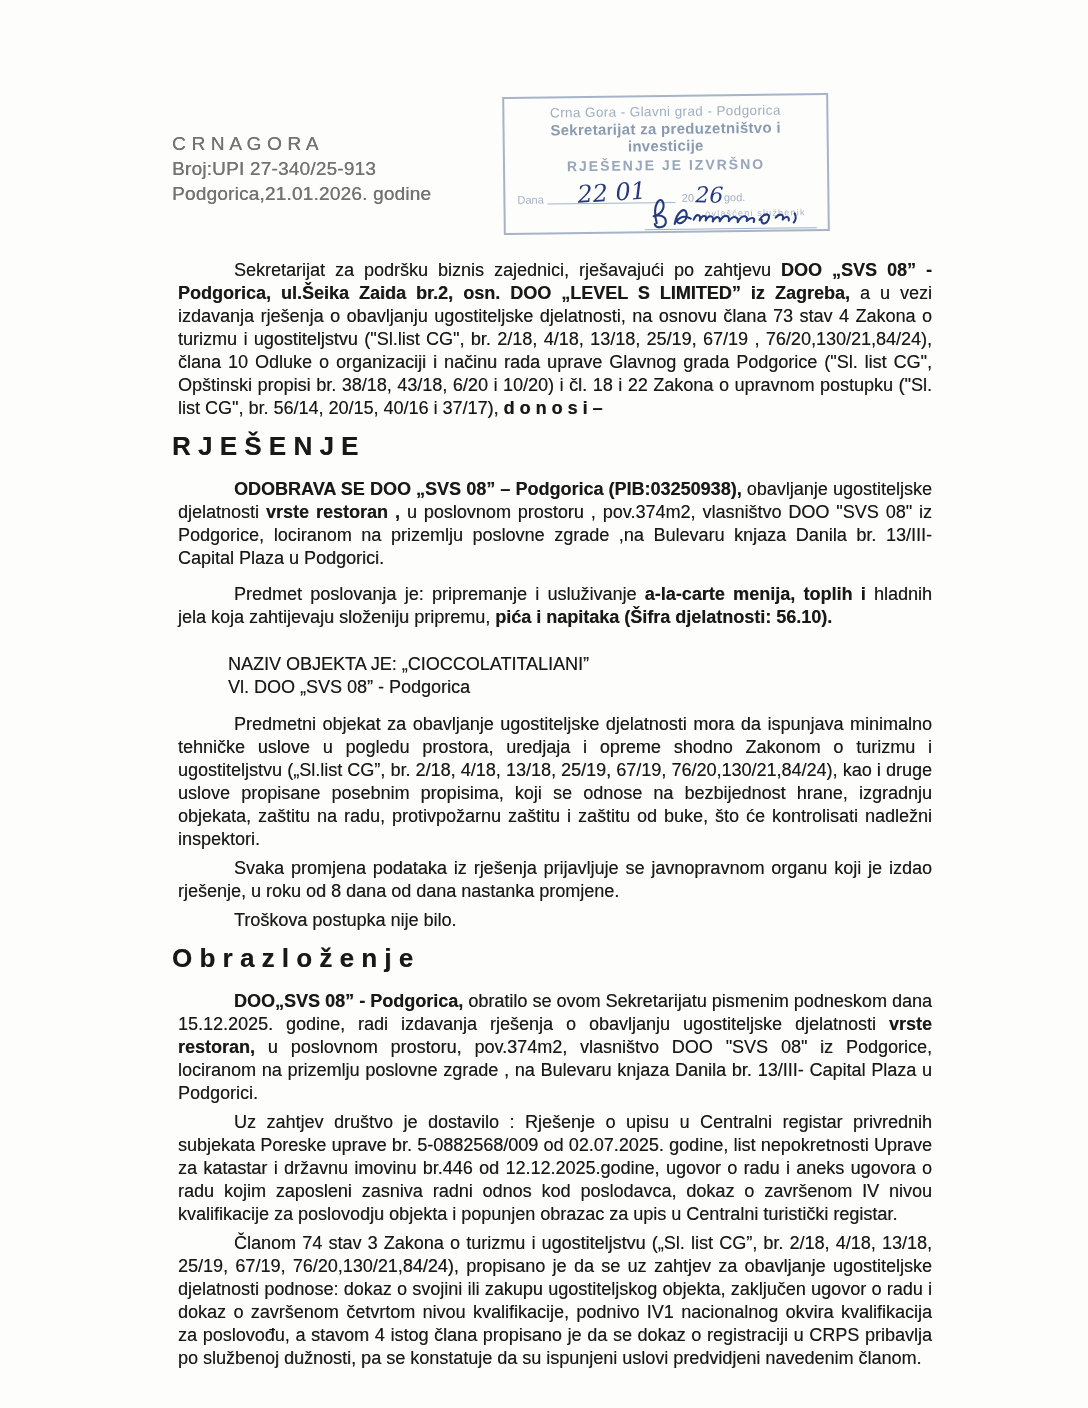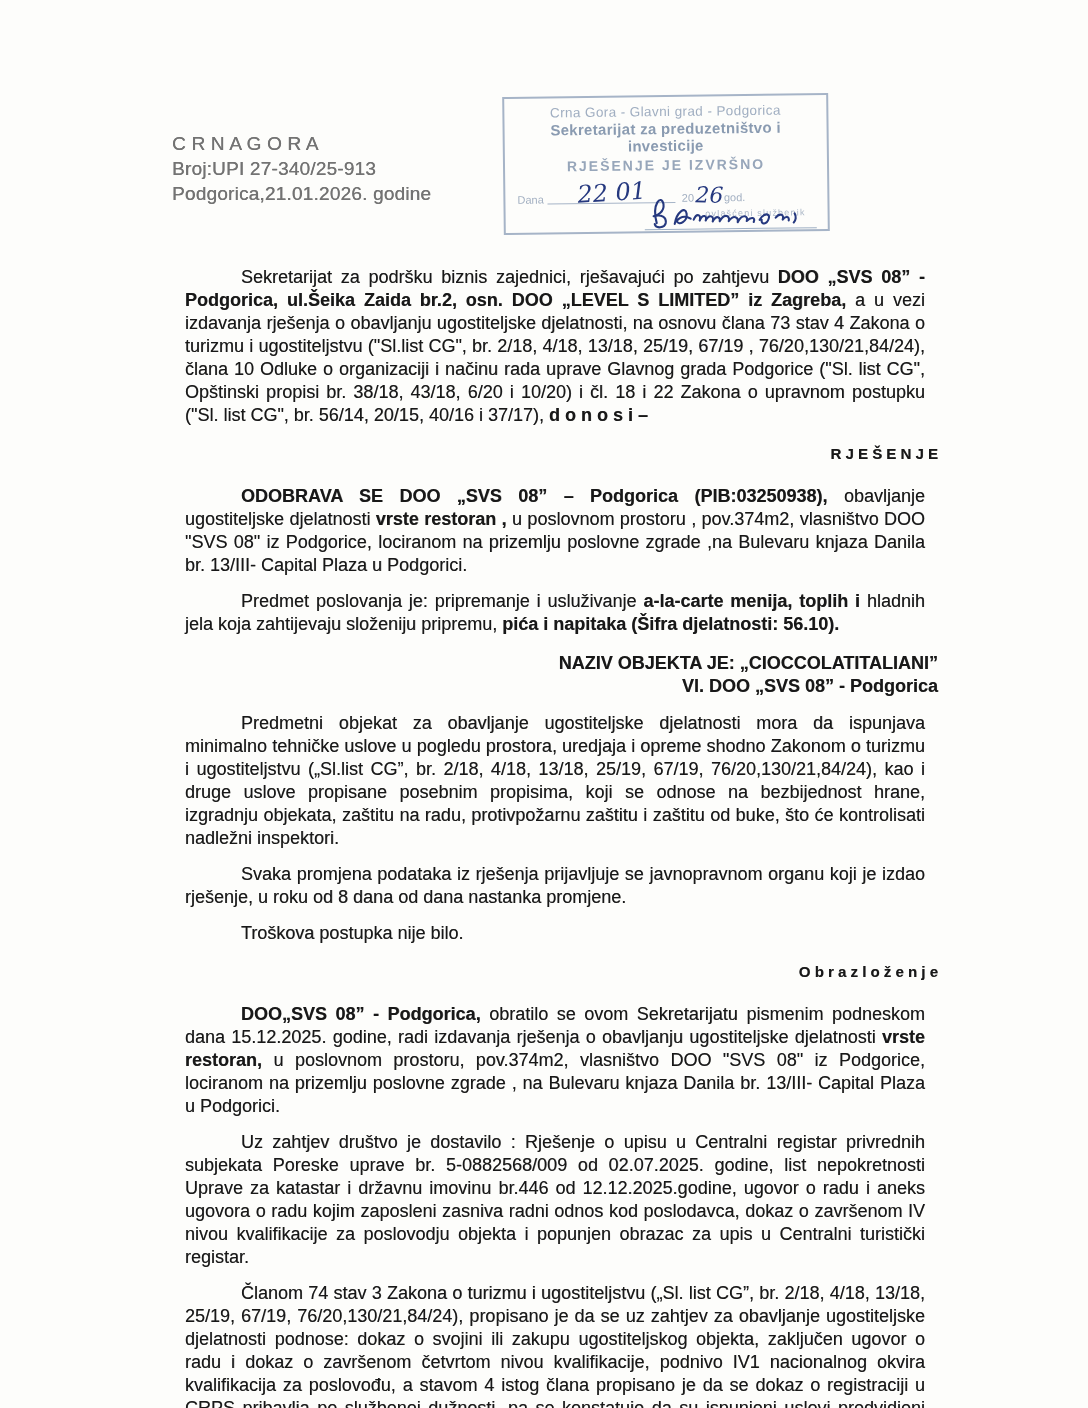--- a/index.html
+++ b/index.html
@@ -38,29 +38,29 @@
   .yr-hand { font-size:22px; line-height:16px; display:inline-block; transform:rotate(2deg); margin:0 1px; }
   .officer { text-align:right; font-size:9px; letter-spacing:1.2px; color:#aab6c6; margin:5px 14px 0 0; }
   .sig-wrap { position:absolute; right:8px; bottom:1px; width:178px; text-align:center; }
   .sig-line { border-bottom:1.2px solid #9fb0c4; width:172px; margin:-6px auto 0; }
   
   .doc-body {
     position:absolute; left:172px; top:253px; width:766px;
     font-size:18px; line-height:23px; text-align:justify;
     color:#181818; text-shadow:0.3px 0 0 rgba(0,0,0,0.5);
   }
-  .doc-body p { margin:13px; text-indent:56px; }
+  .doc-body p { margin:6px; text-indent:56px; }
   .mt { margin-top:13px !important; }
   .center-title {
-    text-align:right; text-indent:0 !important;
-    font-weight:bold; font-size:15px;
+    text-align:left; text-indent:0 !important;
+    font-weight:bold; font-size:26px;
     margin:15px 0 20px !important;
   }
   .facility {
-    margin:16px 0 14px 56px; font-weight:bold; text-align:right;
+    margin:24px 0 14px 56px; font-weight:normal; text-align:left;
     text-indent:0; line-height:23px;
   }
   b { font-weight:bold; }
 </style>
 </head>
 <body>
 
 <div class="page">
 
   <div class="letterhead">

